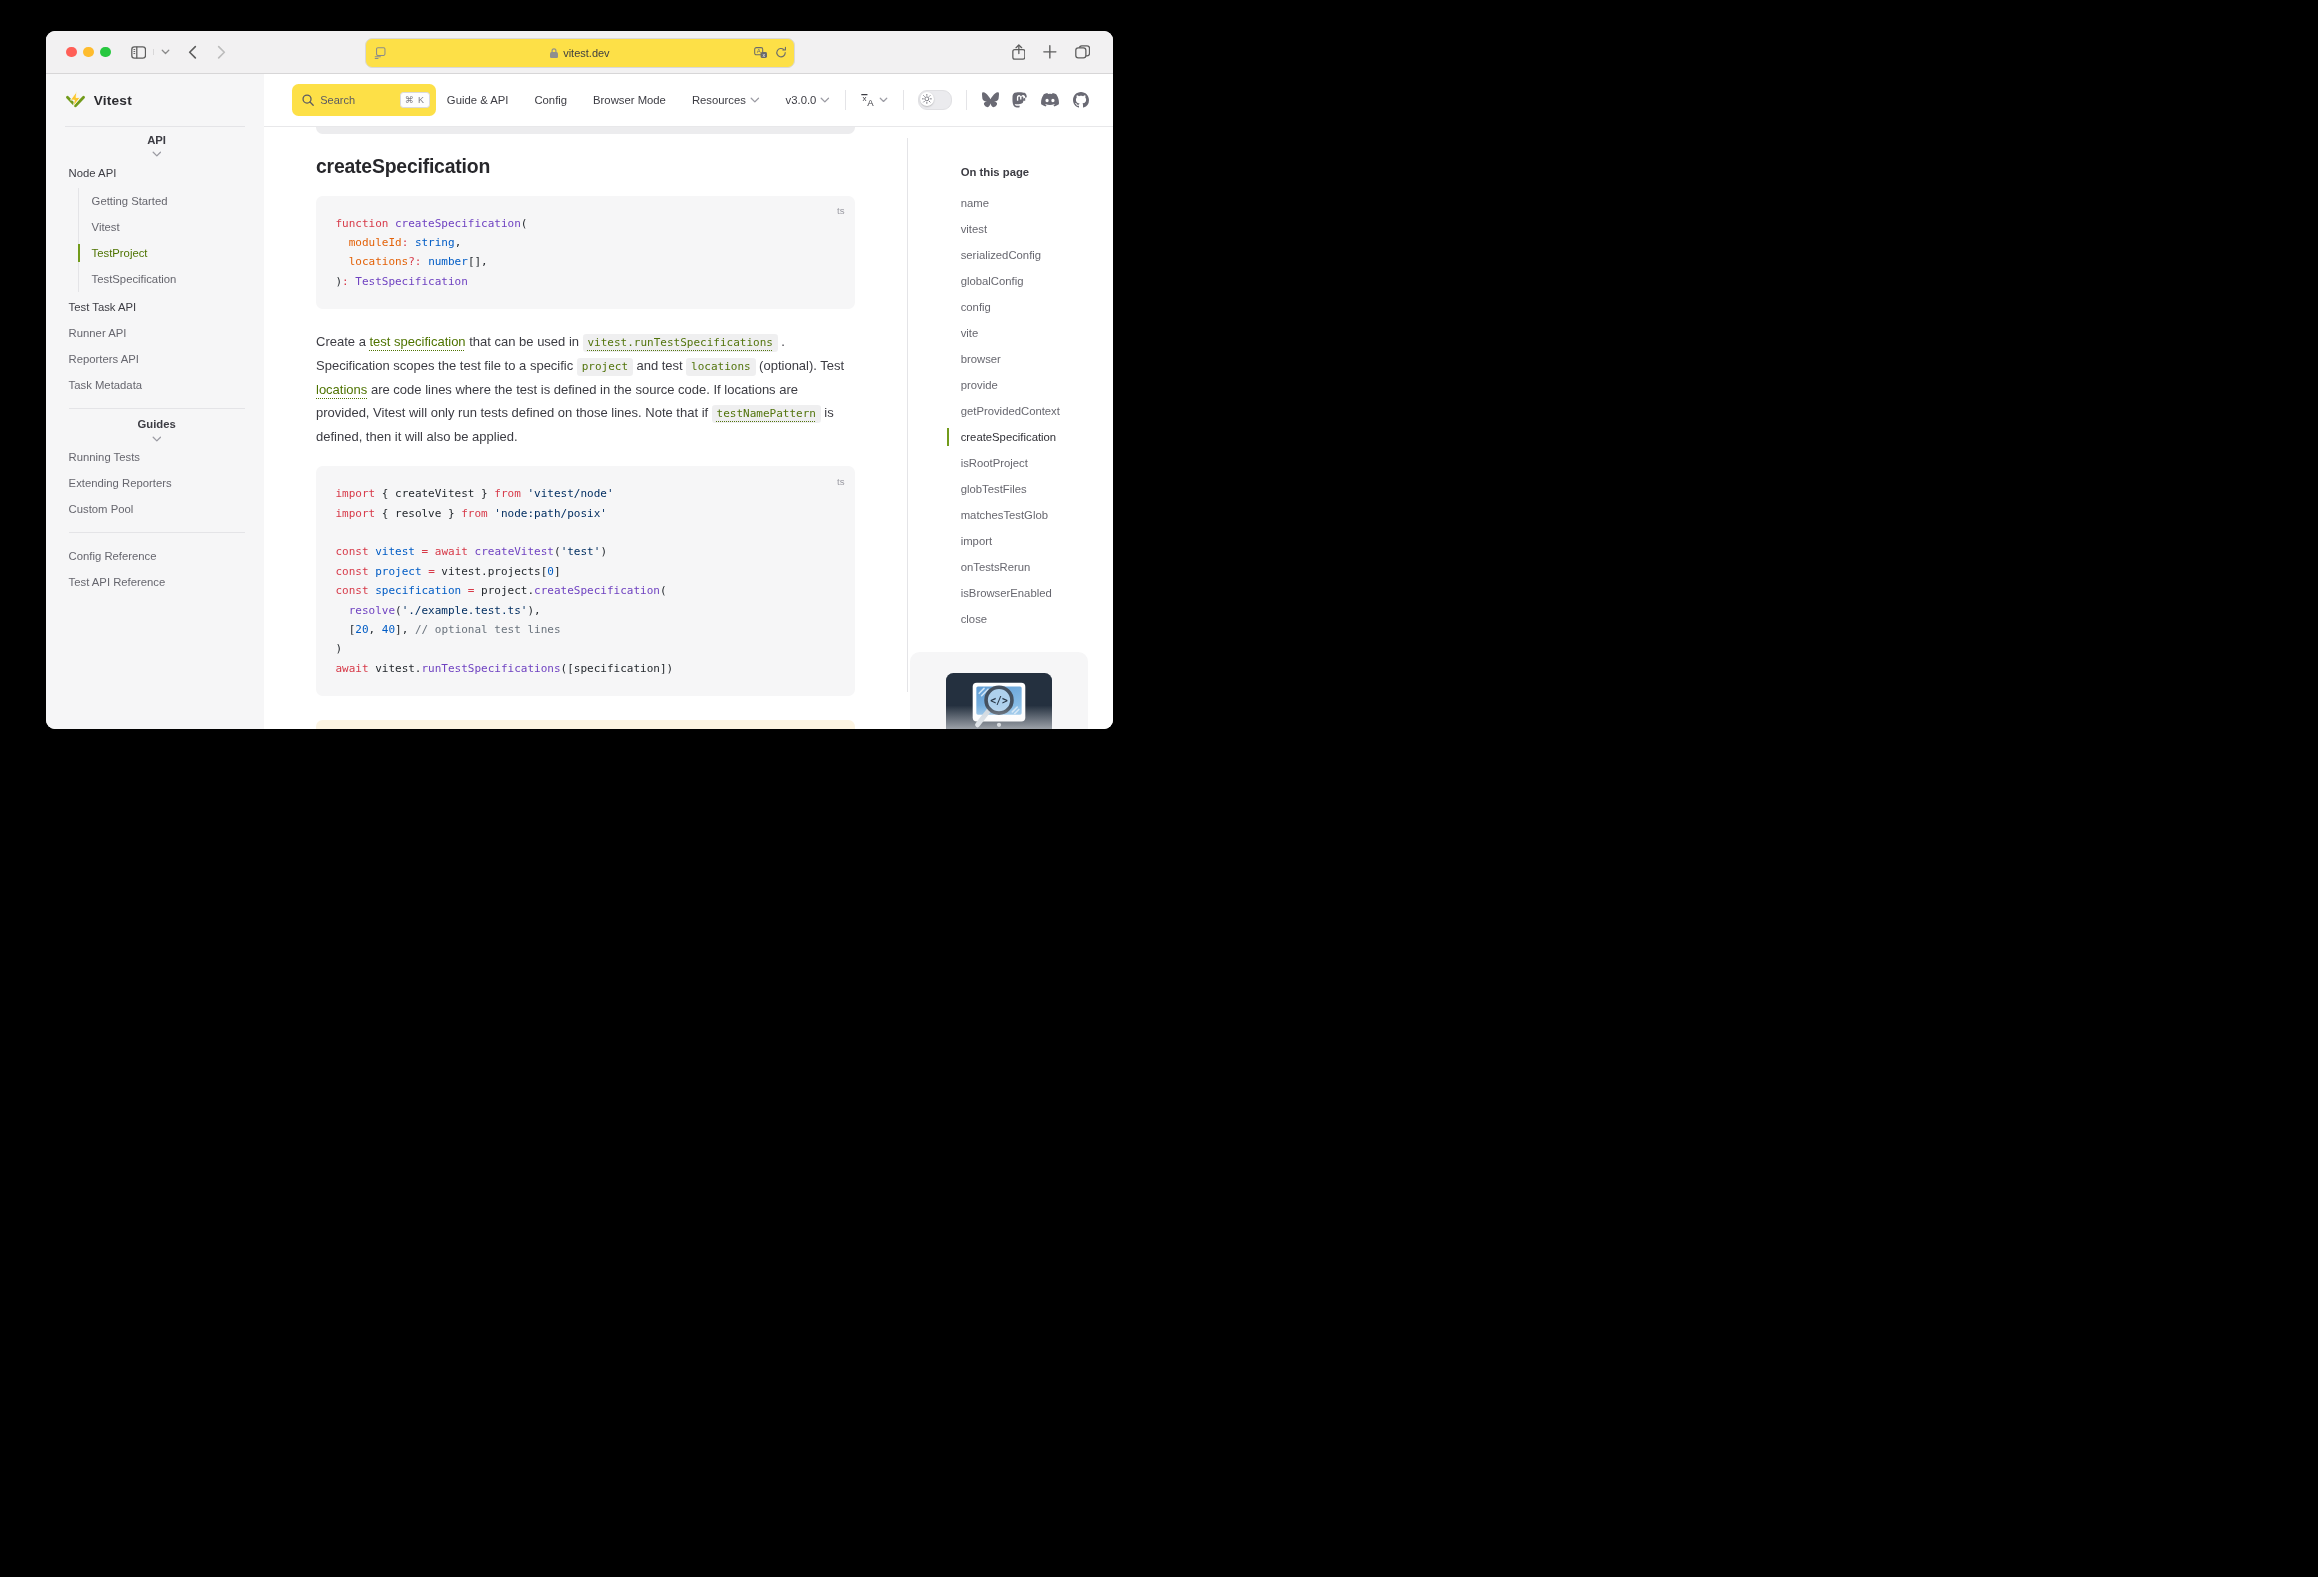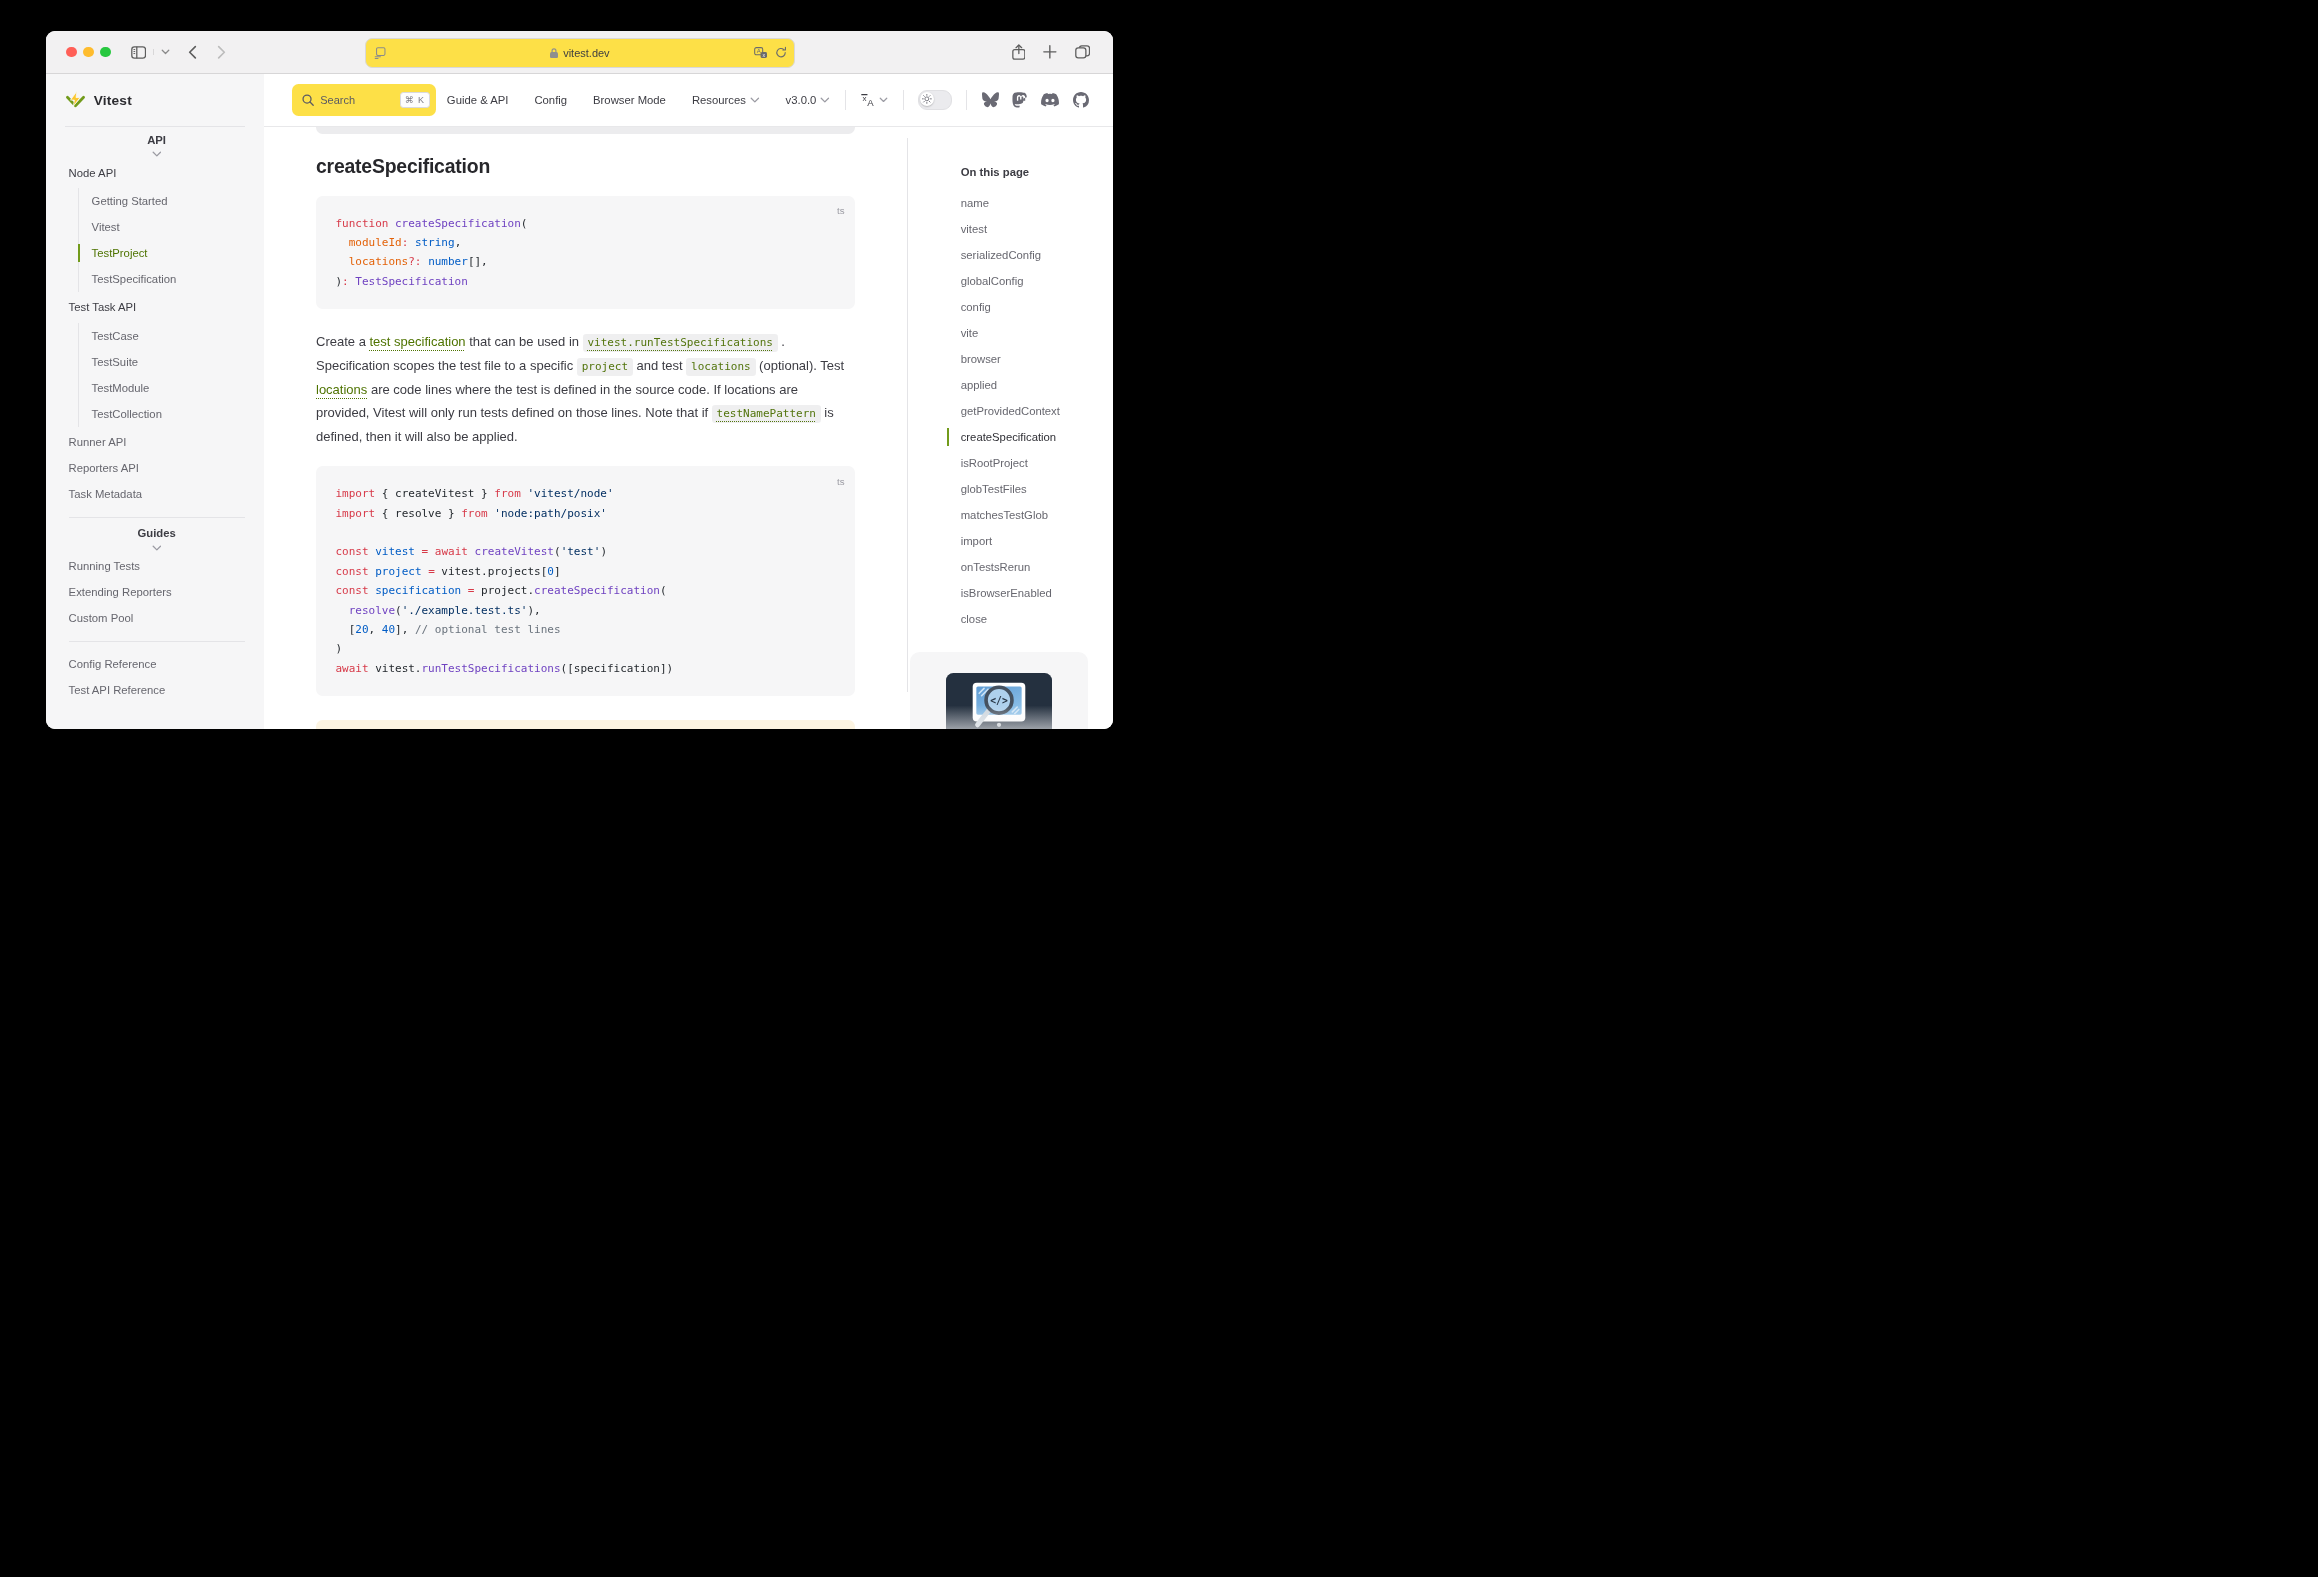--- a/index.html
+++ b/index.html
@@ -196,26 +196,20 @@
           </div>
           <div class="sb-group">
             <div class="sb-sub">Getting Started</div>
             <div class="sb-sub">Vitest</div>
             <div class="sb-sub active">TestProject</div>
             <div class="sb-sub">TestSpecification</div>
           </div>
           <div class="sb-header">
             <span>Test Task API</span>
           </div>
-          <div class="sb-group">
-            <div class="sb-sub">TestCase</div>
-            <div class="sb-sub">TestSuite</div>
-            <div class="sb-sub">TestModule</div>
-            <div class="sb-sub">TestCollection</div>
-          </div>
           <div class="sb-item">
             <span>Runner API</span>
           </div>
           <div class="sb-item">
             <span>Reporters API</span>
           </div>
           <div class="sb-item">
             <span>Task Metadata</span>
           </div>
           <div class="sb-div"></div>
@@ -384,21 +378,21 @@
           <div class="aside-inner">
             <div class="aside-title">On this page</div>
             <div class="ol-list">
                 <div class="ol-item">name</div>
                 <div class="ol-item">vitest</div>
                 <div class="ol-item">serializedConfig</div>
                 <div class="ol-item">globalConfig</div>
                 <div class="ol-item">config</div>
                 <div class="ol-item">vite</div>
                 <div class="ol-item">browser</div>
-                <div class="ol-item">applied</div>
+                <div class="ol-item">provide</div>
                 <div class="ol-item">getProvidedContext</div>
                 <div class="ol-item active">createSpecification</div>
                 <div class="ol-item">isRootProject</div>
                 <div class="ol-item">globTestFiles</div>
                 <div class="ol-item">matchesTestGlob</div>
                 <div class="ol-item">import</div>
                 <div class="ol-item">onTestsRerun</div>
                 <div class="ol-item">isBrowserEnabled</div>
                 <div class="ol-item">close</div>
               </div>

